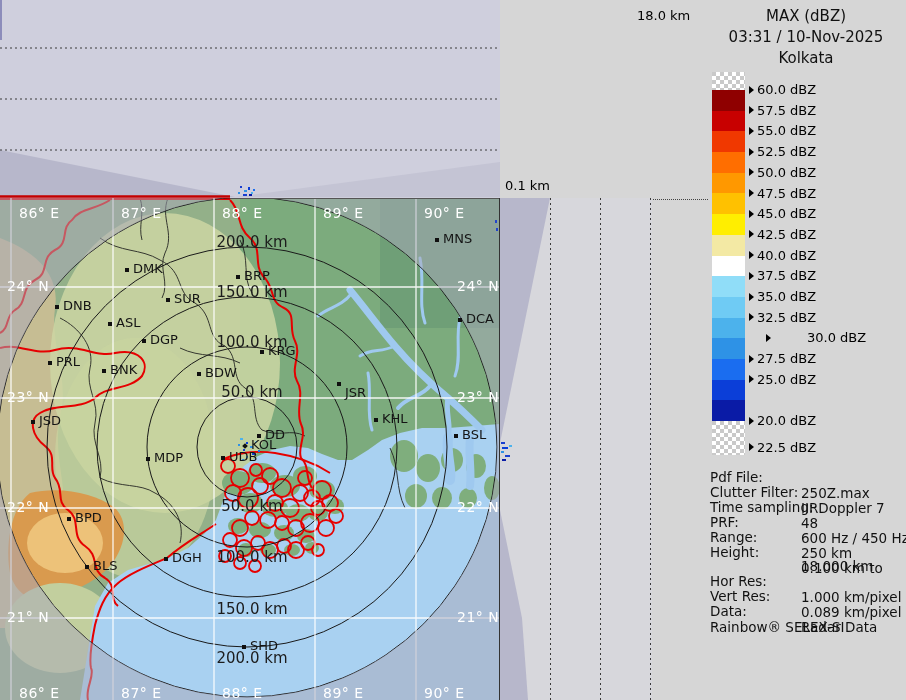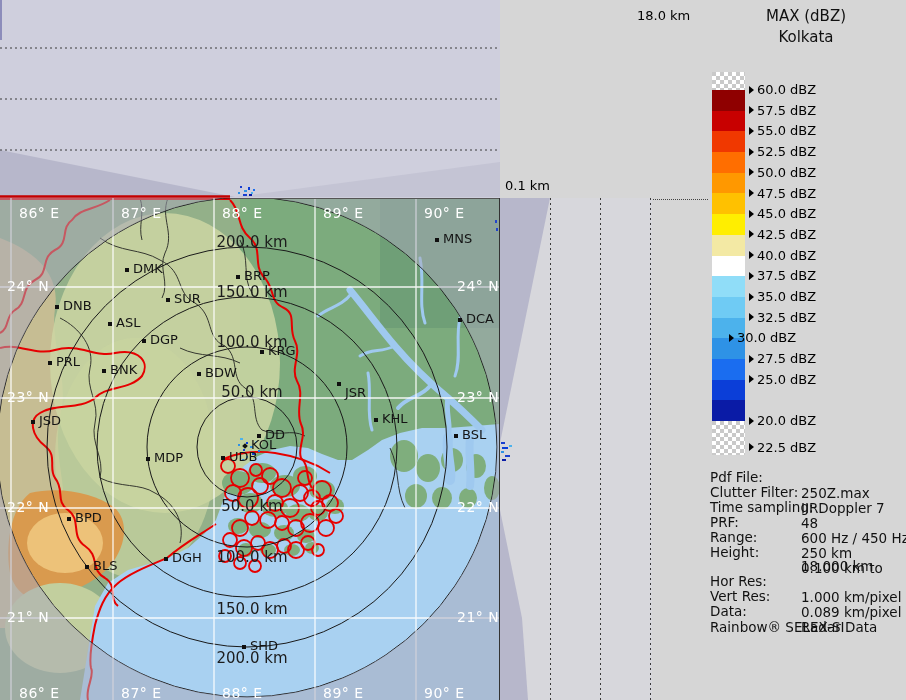--- a/index.html
+++ b/index.html
@@ -312,20 +312,21 @@
       <div class="citylab" style="left: 172px; top: 352px;">DGH</div>
       <div class="city" style="left: 85px; top: 367px;"></div>
       <div class="citylab" style="left: 93px; top: 360px;">BLS</div>
       <div class="city" style="left: 242px; top: 447px;"></div>
       <div class="citylab" style="left: 250px; top: 440px;">SHD</div>
     </div>
 </div>
 
 <div id="legend-header" class="abs">
   <div>MAX (dBZ)</div>
+  <div>03:31 / 10-Nov-2025</div>
   <div>Kolkata</div>
 </div>
 <div id="legend-bands" class="abs">
     <div class="band checker" style="height: 18px;"></div>
     <div class="band" style="height: 20.7px; background: rgb(143, 0, 0);"></div>
     <div class="band" style="height: 20.7px; background: rgb(200, 0, 0);"></div>
     <div class="band" style="height: 20.7px; background: rgb(240, 56, 0);"></div>
     <div class="band" style="height: 20.7px; background: rgb(255, 110, 0);"></div>
     <div class="band" style="height: 20.7px; background: rgb(255, 152, 0);"></div>
     <div class="band" style="height: 20.7px; background: rgb(255, 193, 0);"></div>
@@ -383,21 +384,21 @@
       <div>37.5 dBZ</div>
     </div>
     <div class="leglab abs" style="left: 749px; top: 289px;">
       <div class="arr"></div>
       <div>35.0 dBZ</div>
     </div>
     <div class="leglab abs" style="left: 749px; top: 309.7px;">
       <div class="arr"></div>
       <div>32.5 dBZ</div>
     </div>
-    <div class="leglab abs" style="left: 729px; top: 330.4px;">
+    <div class="leglab abs" style="left: 766px; top: 330.4px; gap: 33px;">
       <div class="arr"></div>
       <div>30.0 dBZ</div>
     </div>
     <div class="leglab abs" style="left: 749px; top: 351.1px;">
       <div class="arr"></div>
       <div>27.5 dBZ</div>
     </div>
     <div class="leglab abs" style="left: 749px; top: 371.8px;">
       <div class="arr"></div>
       <div>25.0 dBZ</div>

